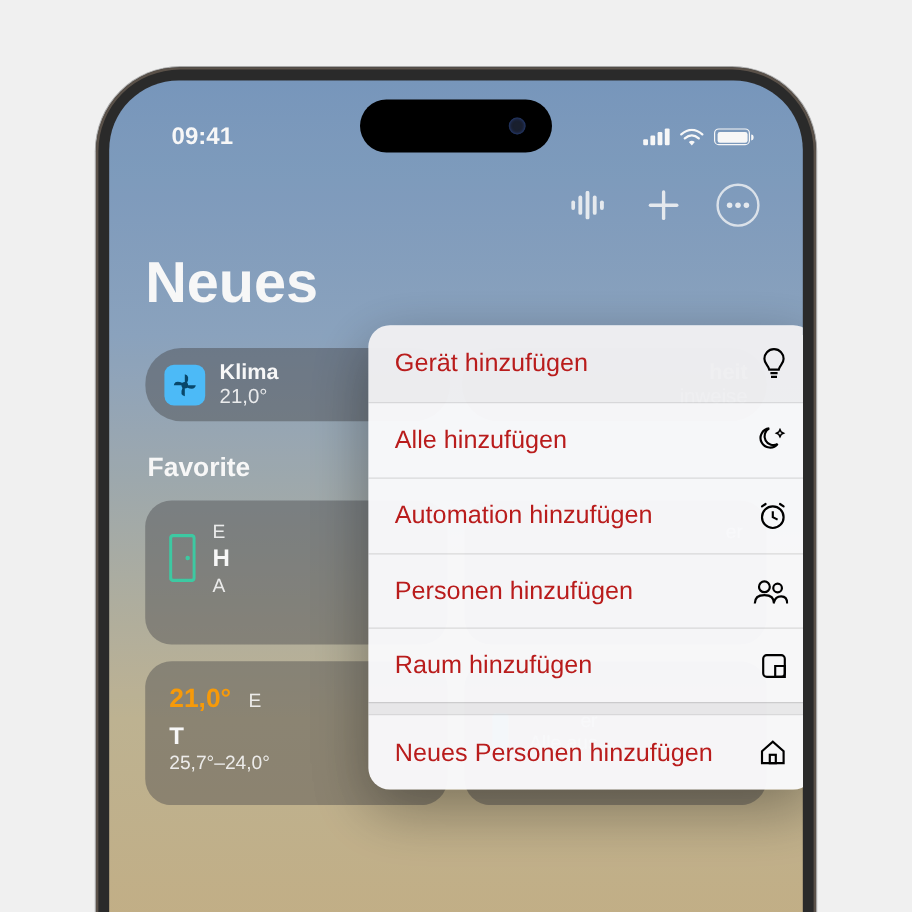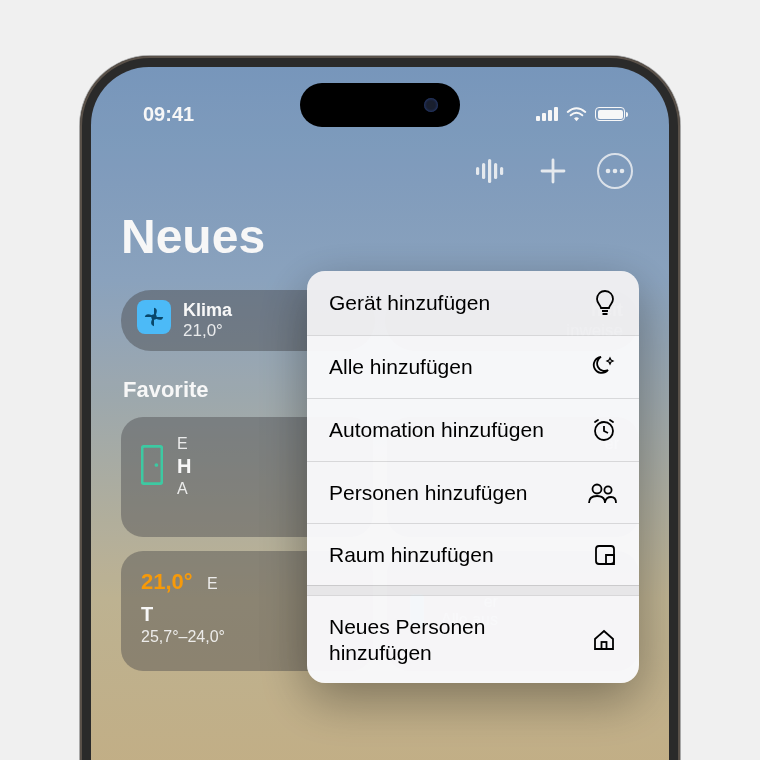--- a/index.html
+++ b/index.html
@@ -122,21 +122,21 @@
       margin-bottom: 26px;
     }
     .pills { display: flex; gap: 10px; }
     .pill {
       flex: 1;
       background: rgba(70,70,75,.45);
       border-radius: 30px;
       padding: 10px 16px;
       display: flex;
       gap: 12px;
-      align-items: flex-start;
+      align-items: center;
       backdrop-filter: blur(1px);
     }
     .pill-icon {
       width: 34px; height: 34px;
       border-radius: 8px;
       display: flex; align-items: center; justify-content: center;
     }
     .fan-icon { background: #4fc0ff; }
     .pill-text .line1 { font-size: 18px; font-weight: 600; }
     .pill-text .line2 { font-size: 17px; opacity: .9; }
@@ -153,27 +153,27 @@
     .tile .t1 { font-size: 16px; opacity: .9; }
     .tile .t2 { font-size: 20px; font-weight: 700; margin: 2px 0; }
     .tile .t3 { font-size: 16px; opacity: .9; }
     .temp-badge { color: #ff9f0a; font-weight: 700; font-size: 22px; margin-bottom: 6px; display: inline-block; }
 
     
     .menu {
       position: absolute;
       top: 204px;
       left: 216px;
-      width: 332px;
+      width: 372px;
       background: rgba(248,248,250,0.98);
       border-radius: 18px;
       box-shadow: 0 16px 50px rgba(0,0,0,.35);
       overflow: hidden;
       z-index: 100;
-      color: #000000;
+      color: #b91c1c;
     }
     .menu-item {
       display: flex;
       align-items: center;
       justify-content: space-between;
       padding: 18px 22px;
       font-size: 21px;
       border-top: 0.5px solid rgba(0,0,0,.12);
       gap: 14px;
     }

